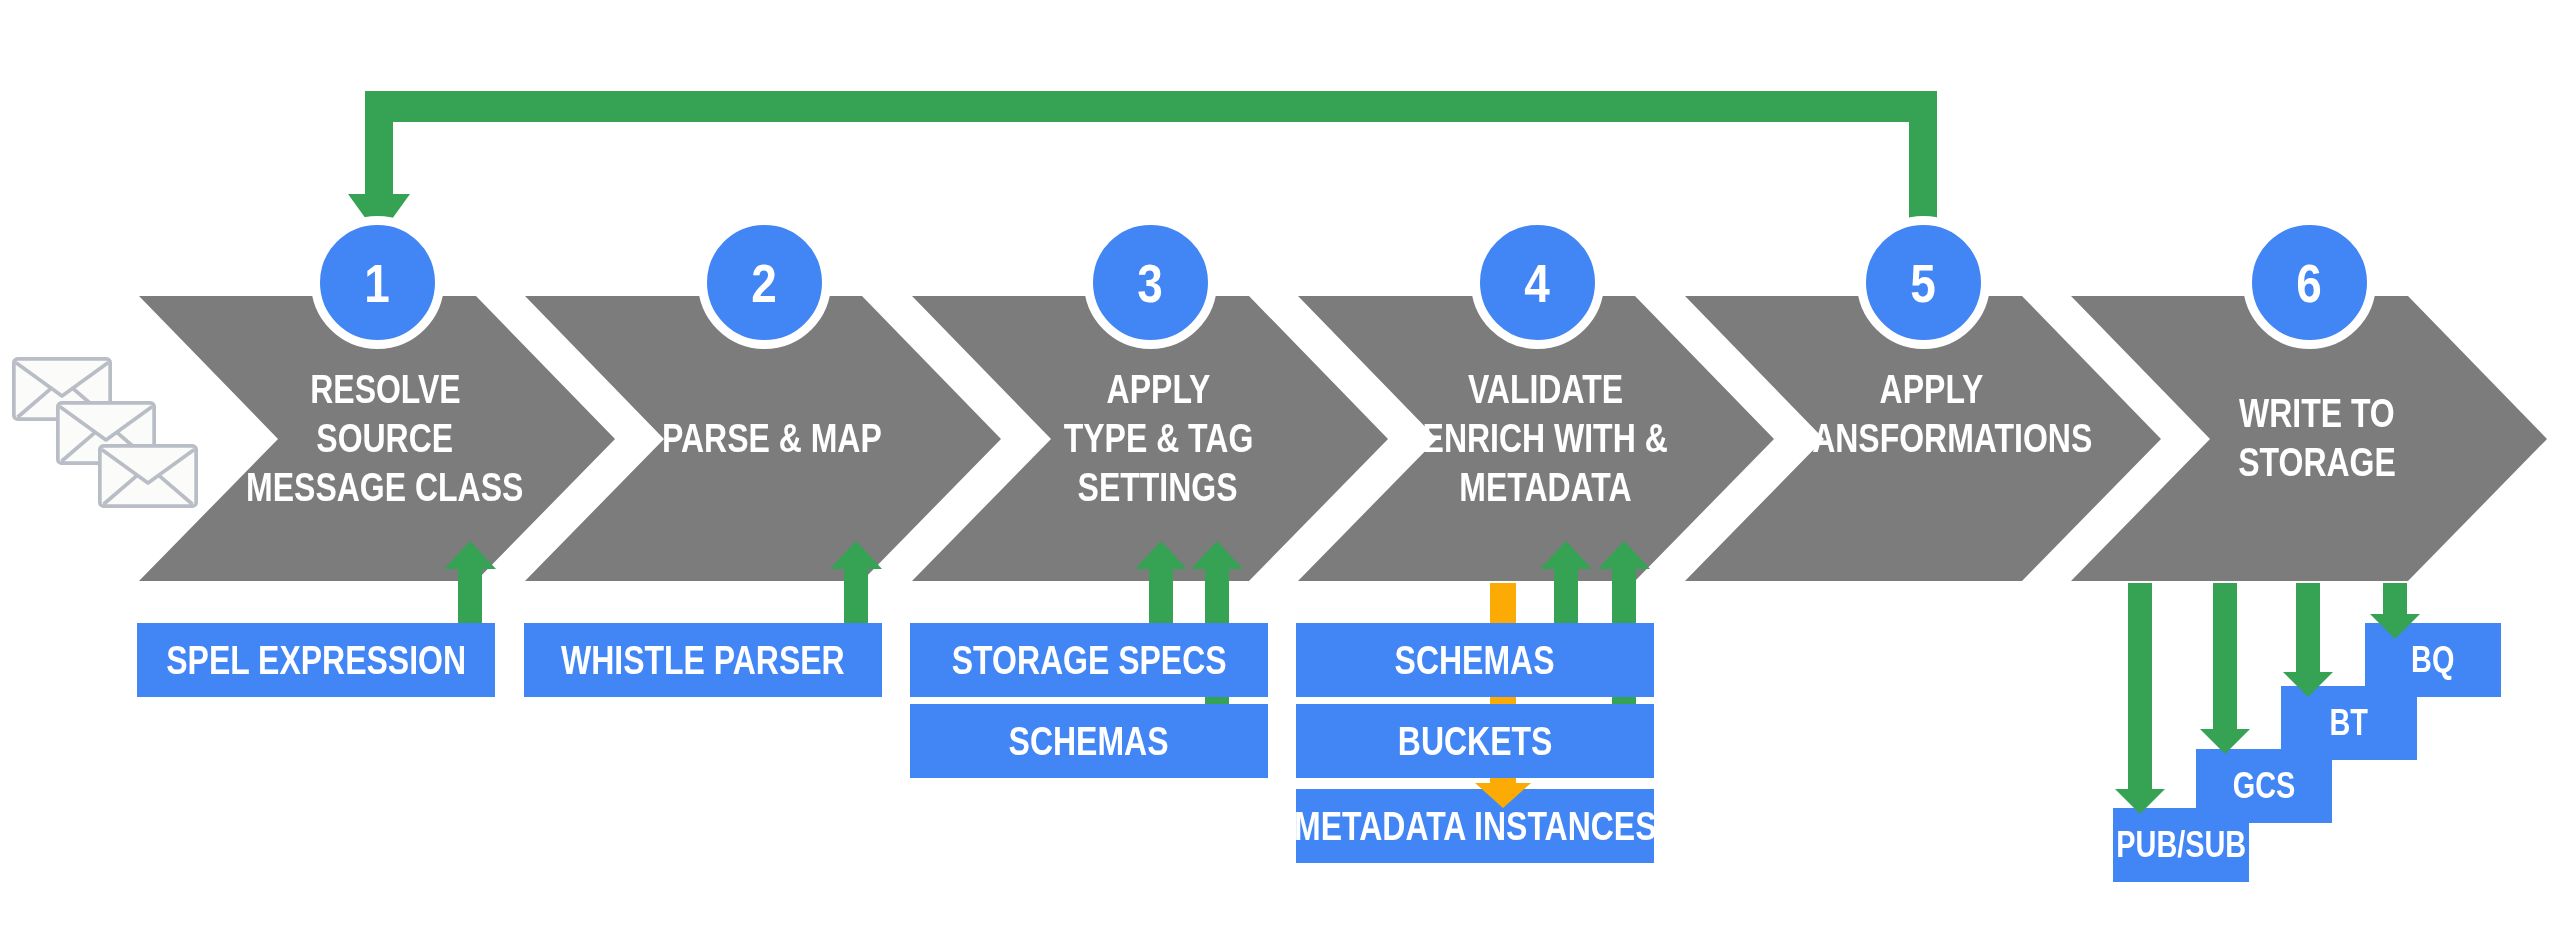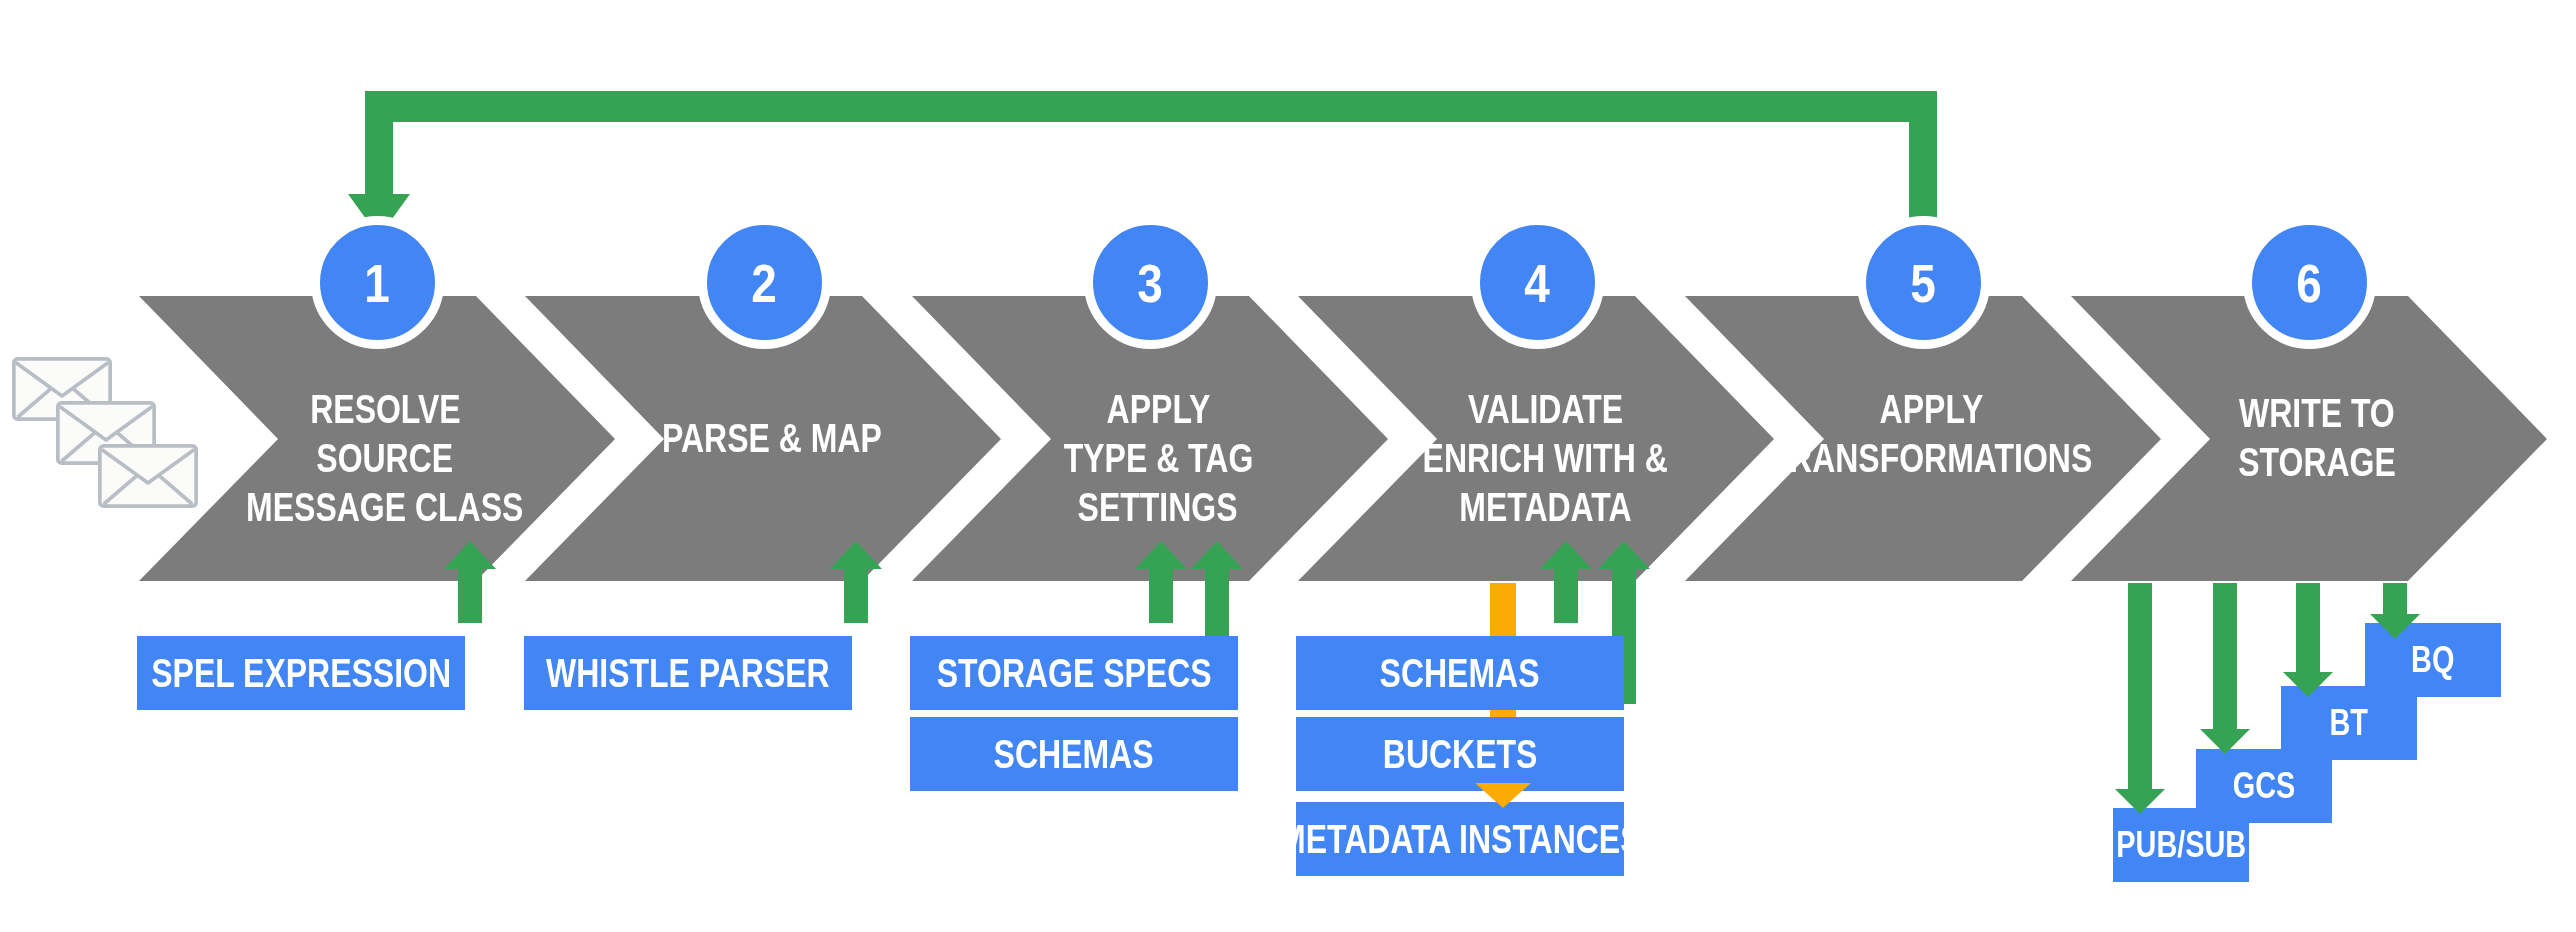--- a/index.html
+++ b/index.html
@@ -16,21 +16,21 @@
     background:#7C7C7C;z-index:1;
     clip-path:polygon(0px 0px,337px 0px,476px 143px,337px 285px,0px 285px,139px 143px);
   }
   .chev-label{
     position:absolute;width:478px;z-index:2;
     display:flex;flex-direction:column;align-items:center;justify-content:center;
     color:#ffffff;font-weight:bold;font-size:41px;line-height:49px;
     text-align:center;white-space:nowrap;
   }
   .cond{display:inline-block;transform:scaleX(0.78);transform-origin:center;}
-  .lines3{top:365px;margin-top:20px;} .lines2{top:389px;} .lines1{top:414px;}
+  .lines3{top:365px;} .lines2{top:389px;} .lines1{top:414px;}
   
   .circle{
     position:absolute;top:216px;width:115px;height:115px;border-radius:50%;
     background:#4285F4;border:9.3px solid #ffffff;z-index:5;
     display:flex;align-items:center;justify-content:center;
     color:#ffffff;font-weight:bold;font-size:54px;
   }
   .circle .cond{transform:scaleX(0.85);}
   
   .gbar{position:absolute;background:#35A254;z-index:1;}
@@ -57,21 +57,21 @@
     position:absolute;left:1475px;top:783px;width:0;height:0;z-index:4;
     border-left:28px solid transparent;border-right:28px solid transparent;
     border-top:25px solid #FBAB04;
   }
   
   .bluebox{
     position:absolute;height:74px;background:#4285F4;z-index:3;
     display:flex;align-items:center;justify-content:center;
     color:#ffffff;font-weight:bold;font-size:41px;white-space:nowrap;
   }
-  .bigbox{width:328px;margin-top:13px;}
+  .bigbox{width:358px;}
   .smallbox{width:136px;font-size:37px;z-index:3;}
   
   .env{position:absolute;z-index:0;}
 </style>
 </head>
 <body>
 
 <div id="canvas">
 
   <div>

